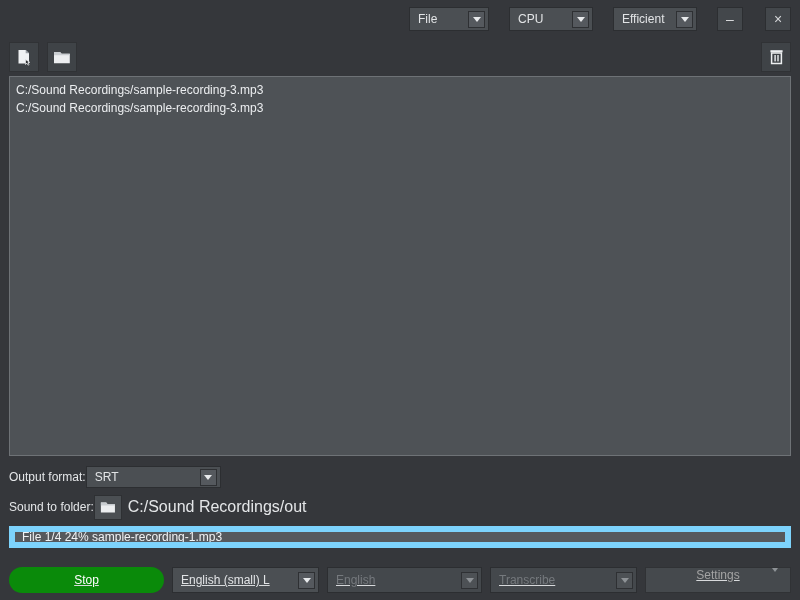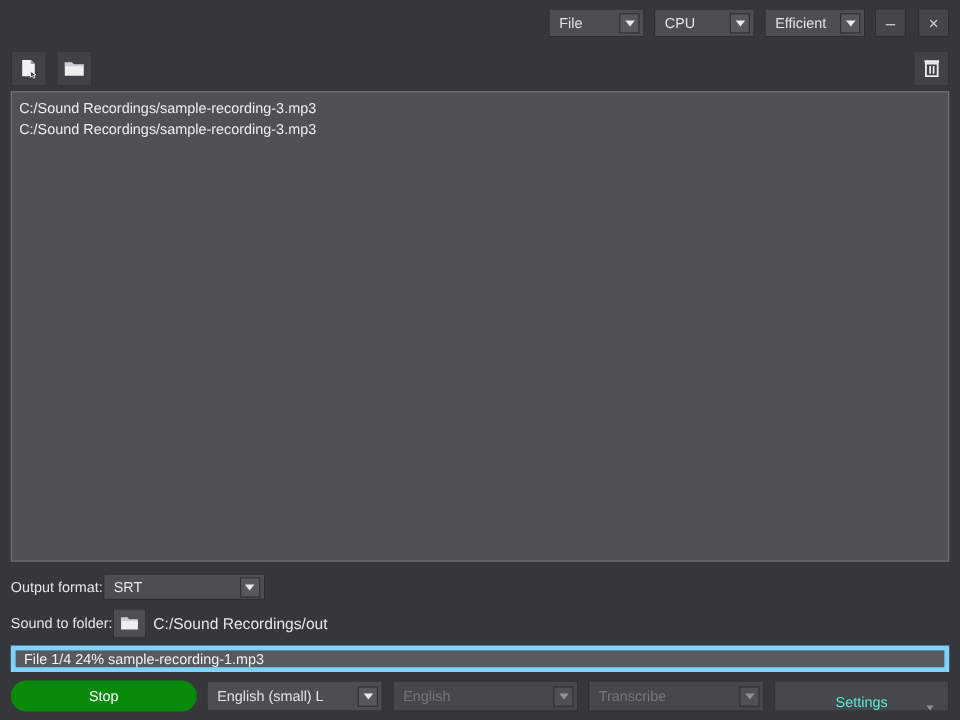--- a/index.html
+++ b/index.html
@@ -27,21 +27,21 @@
     flex-direction: column;
   }
 
   
   .titlebar {
     height: 38px;
     display: flex;
     align-items: center;
     justify-content: flex-end;
     padding: 0 9px 0 0;
-    gap: 8px;
+    gap: 20px;
   }
 
   .combo {
     position: relative;
     height: 24px;
     background: #4b4f53;
     border: 1px solid #2c2e31;
     display: flex;
     align-items: center;
     color: #e2e4e6;
@@ -155,31 +155,31 @@
     height: 25px;
     background: #4b4f53;
     border: 1px solid #2e3033;
     display: flex;
     align-items: center;
     justify-content: center;
     cursor: default;
   }
   .pathtext {
     color: #e4e6e8;
-    font-size: 13px;
+    font-size: 16px;
     margin-left: 6px;
     white-space: nowrap;
   }
 
   
   .progress {
-    margin: 4px 9px 0 9px;
+    margin: 4px 9px 12px 9px;
     height: 22px;
     background: #56595d;
-    border: 4px solid #7dd3fc;
+    border: 6px solid #7dd3fc;
     display: flex;
     align-items: center;
     position: relative;
     overflow: hidden;
   }
   .progress .ptext {
     position: relative;
     z-index: 2;
     padding-left: 7px;
     font-size: 12px;
@@ -187,20 +187,21 @@
     white-space: nowrap;
   }
 
   
   .bottombar {
     height: 40px;
     display: flex;
     align-items: center;
     padding: 0 9px;
     gap: 8px;
+    text-decoration: underline;
   }
   .stopbtn {
     width: 155px;
     height: 26px;
     background: #0a8a0a;
     border: none;
     border-radius: 13px;
     color: #ffffff;
     font-size: 12px;
     font-family: "Liberation Sans", sans-serif;
@@ -218,24 +219,24 @@
     background: #44484c;
   }
   .combo.disabled .arrowbox { background: #4d5155; }
   .combo.disabled .caret { border-top-color: #8e9296; }
 
   .settingsbtn {
     flex: 1;
     height: 26px;
     background: #45494d;
     border: 1px solid #303235;
-    color: #5eead4;
-    font-size: 12px;
-    display: flex;
-    align-items: flex-end;
+    color: #a3a3a3;
+    font-size: 12px;
+    display: flex;
+    align-items: flex-start;
     justify-content: center;
     position: relative;
     cursor: default;
   }
   .settingsbtn .mini-caret {
     position: absolute;
     right: 12px;
     width: 0; height: 0;
     border-left: 3px solid transparent;
     border-right: 3px solid transparent;

